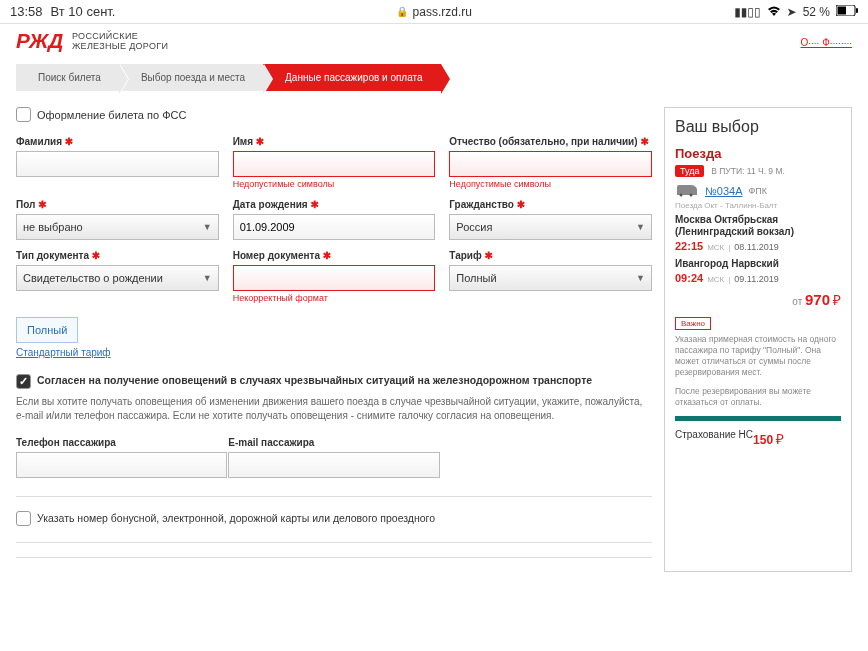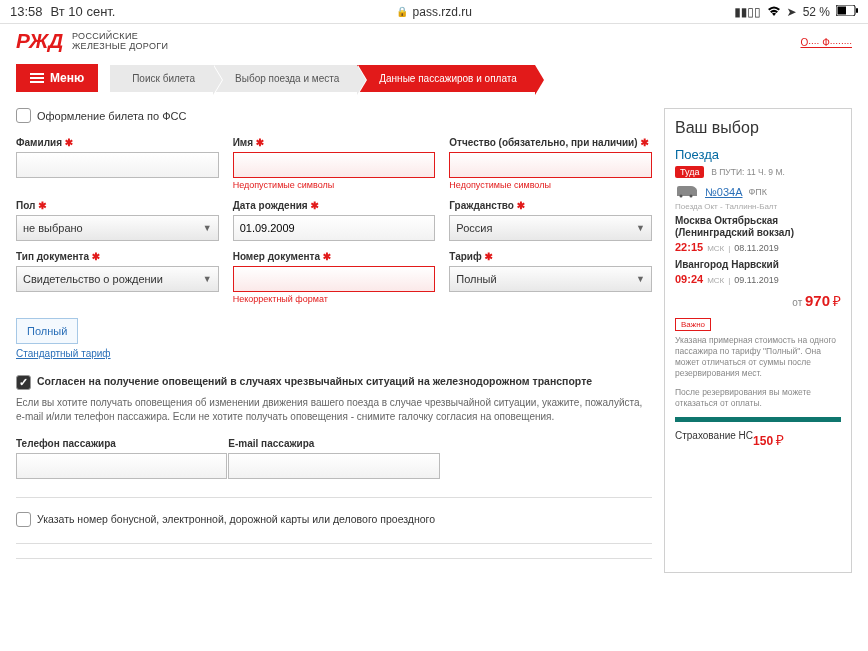--- a/index.html
+++ b/index.html
@@ -44,21 +44,21 @@
 .tariff-box { border: 1px solid #a6c8e6; display: inline-block; padding: 6px 10px; font-size: 11px; color: #2a6fb8; background: #f4f9fe; margin-bottom: 4px; }
 .tariff-link { color: #2a6fb8; font-size: 10px; text-decoration: underline; display: block; margin-bottom: 16px; cursor: pointer; }
 .consent-row { display: flex; align-items: flex-start; gap: 6px; font-size: 10.5px; font-weight: bold; margin-bottom: 6px; }
 .consent-desc { font-size: 10px; color: #666; line-height: 1.4; margin-bottom: 14px; }
 .contact-grid { display: grid; grid-template-columns: 1fr 1fr 1fr; gap: 1px; margin-bottom: 18px; }
 .hr { border: none; border-top: 1px solid #ddd; margin: 14px 0; }
 .bonus-row, .student-row { display: flex; align-items: flex-start; gap: 6px; font-size: 10.5px; margin-bottom: 16px; line-height: 1.4; }
 .student-row { position: relative; }
 .arrow-annot { position: absolute; left: -16px; top: -40px; pointer-events: none; }
 .side-title { font-size: 16px; color: #333; font-weight: normal; margin-bottom: 10px; }
-.side-sub { font-size: 13px; color: #0369a1; margin-bottom: 4px; font-weight: normal; }
+.side-sub { font-size: 13px; color: #b91c1c; margin-bottom: 4px; font-weight: bold; }
 .badge { display: inline-block; background: #e21a1a; color: #fff; font-size: 9px; padding: 1px 5px; border-radius: 2px; margin-right: 4px; }
 .duration { font-size: 8.5px; color: #888; }
 .train-row { display: flex; align-items: center; gap: 6px; margin: 6px 0 2px; }
 .train-no { color: #2a6fb8; font-size: 11px; text-decoration: underline; cursor: pointer; }
 .train-type { font-size: 9px; color: #888; }
 .route-small { font-size: 8px; color: #aaa; margin-bottom: 4px; }
 .station { font-size: 10px; color: #333; font-weight: bold; line-height: 1.2; }
 .time-row { display: flex; align-items: baseline; gap: 4px; margin: 2px 0 6px; }
 .time-red { color: #e21a1a; font-size: 11px; font-weight: bold; }
 .time-gray { color: #aaa; font-size: 8px; }
@@ -109,24 +109,20 @@
     </svg>
     <div class="logo-text">
       <div>Российские</div>
       <div>железные дороги</div>
     </div>
   </div>
   <div class="top-links">О∙∙∙∙ Ф∙∙∙∙∙∙∙∙</div>
 </div>
 
 <div class="menu-bar">
-  <button class="menu-btn">
-    <span class="menu-icon"></span>
-    <span>Меню</span>
-  </button>
   <div class="breadcrumbs">
     <div class="crumb">Поиск билета</div>
     <div class="crumb">Выбор поезда и места</div>
     <div class="crumb active">Данные пассажиров и оплата</div>
   </div>
 </div>
 
 <div class="content">
   <div class="main-col">
 

